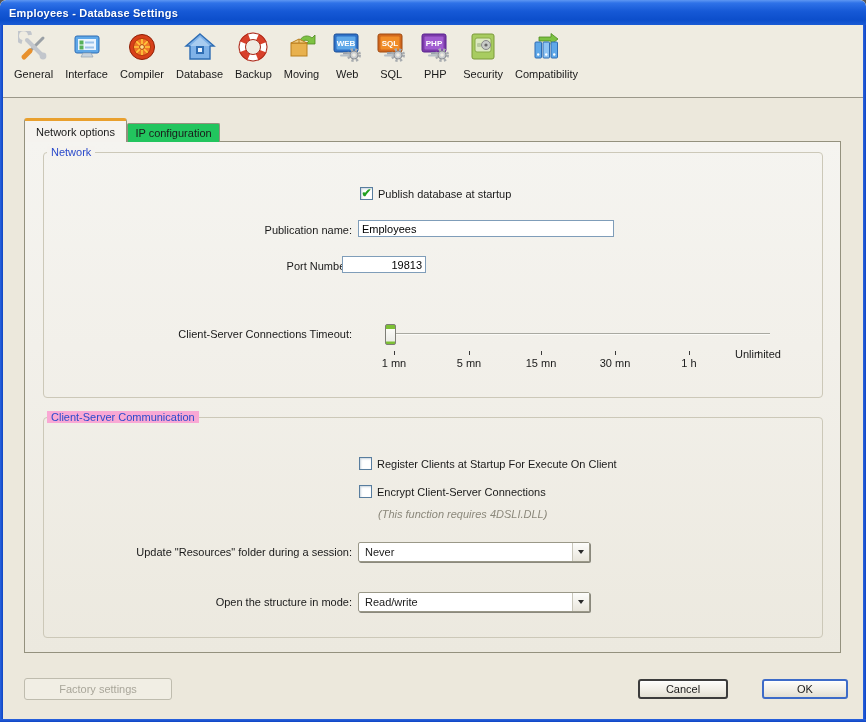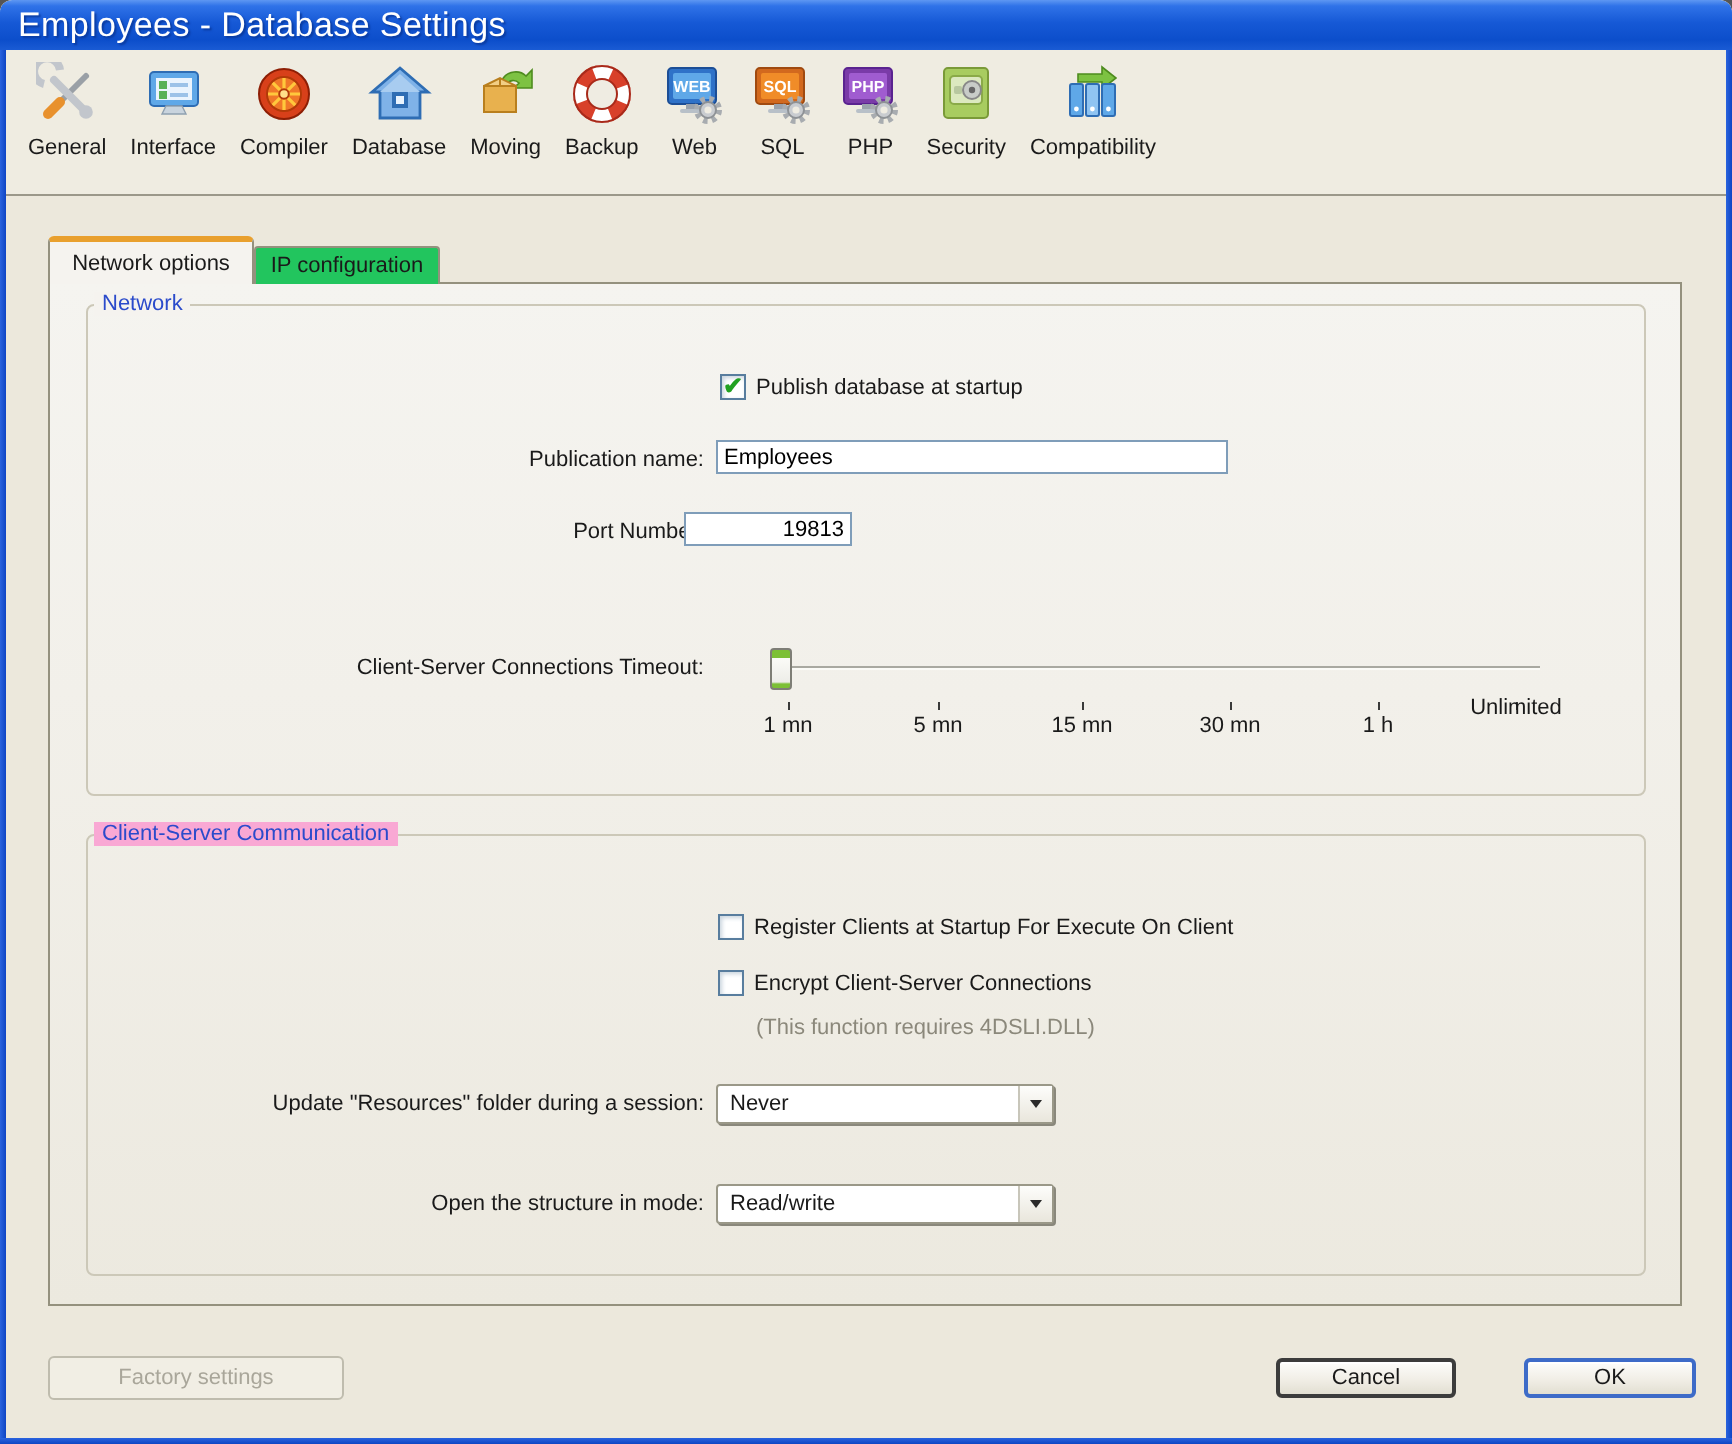--- a/index.html
+++ b/index.html
@@ -13,21 +13,21 @@
   .frame{position:absolute;background:linear-gradient(90deg,#2A63DE,#0E45C4);z-index:50;}
   .frame.left{left:0;top:22px;bottom:0;width:3px;}
   .frame.right{right:0;top:22px;bottom:0;width:3px;}
   .frame.bottom{left:0;right:0;bottom:0;height:3px;background:linear-gradient(180deg,#2A63DE,#0E45C4);}
   
   .titlebar{
     position:absolute;left:0;top:0;right:0;height:25px;z-index:60;
     background:linear-gradient(180deg,#5E97F2 0%,#2F72E8 12%,#1659D6 45%,#0C4ECB 80%,#1A5BD4 100%);
     border-radius:6px 6px 0 0;display:flex;align-items:center;
   }
-  .titlebar .title{color:#fff;font-weight:normal;font-size:17px;padding-left:9px;text-shadow:1px 1px 1px #0A3BA0;letter-spacing:.2px;}
+  .titlebar .title{color:#fff;font-weight:bold;font-size:11px;padding-left:9px;text-shadow:1px 1px 1px #0A3BA0;letter-spacing:.2px;}
   
   .toolbar{
     position:absolute;left:3px;right:3px;top:25px;height:73px;background:#EFECE1;
     border-bottom:1px solid #9B988A;display:flex;align-items:stretch;padding-left:5px;z-index:10;
   }
   .tbtn{display:flex;flex-direction:column;align-items:center;justify-content:flex-start;padding:6px 6px 0 6px;cursor:default;}
   .tbtn .tlabel{margin-top:5px;white-space:nowrap;}
   .tbtn.sel{background:#C7C5C0;border-left:1px solid #A5A39C;border-right:1px solid #A5A39C;}
   .ticon{width:32px;height:32px;display:block;}
   
@@ -62,23 +62,23 @@
   .cb .check{color:#21A121;font-size:12px;font-weight:bold;line-height:1;margin-top:-2px;}
   
   .txt{position:absolute;z-index:9;height:17px;border:1px solid #7F9DB9;background:#fff;
        font-family:"Liberation Sans",sans-serif;font-size:11px;padding:0 3px;margin:0;}
   
   .track{position:absolute;z-index:8;height:2px;background:#A9A9A1;border-bottom:1px solid #FBFBF7;}
   .thumb{position:absolute;z-index:9;width:11px;height:21px;border:1px solid #7E7E76;border-radius:2px;
          background:linear-gradient(180deg,#7CC035 0,#7CC035 4px,#FBFBF7 4px,#EDEDE8 16px,#7CC035 17px);}
   .tick{position:absolute;z-index:8;width:1px;height:4px;background:#3A3A3A;}
   .ticklabel{position:absolute;z-index:8;width:80px;text-align:center;white-space:nowrap;}
-  .note{color:#8B887B;}
-  
-  .combo{position:absolute;z-index:9;height:20px;width:169px;background:#fff;border:1px solid #9A9888;
+  .note{color:#8B887B;font-style:italic;}
+  
+  .combo{position:absolute;z-index:9;height:20px;width:232px;background:#fff;border:1px solid #9A9888;
          border-radius:2px;box-shadow:1px 1px 0 #8A887C;display:flex;align-items:center;cursor:default;}
   .combo .cval{flex:1;padding-left:6px;}
   .combo .cbtn{width:17px;align-self:stretch;border-left:1px solid #C8C6BA;background:linear-gradient(180deg,#FDFDFB,#E9E6DC);
                display:flex;align-items:center;justify-content:center;}
   .combo .arr{width:0;height:0;border-left:3.5px solid transparent;border-right:3.5px solid transparent;border-top:4px solid #2A2A2A;}
   
   .btn{position:absolute;z-index:9;display:flex;align-items:center;justify-content:center;
        background:linear-gradient(180deg,#FDFDFB 0%,#F1EEE6 55%,#E2DFD2 100%);border-radius:3px;cursor:default;}
   .btn.disabled{left:24px;top:678px;width:148px;height:22px;background:#F1EEE4;border:1px solid #BFBCAE;color:#A9A69A;}
   .btn.cancel{left:638px;top:679px;width:90px;height:20px;border:2px solid #3C3C3C;box-shadow:inset 0 1px 0 #fff;}
@@ -139,37 +139,37 @@
         <path d="M16 3 L30 15 H26 V28 H6 V15 H2 Z" fill="#7FB2E8" stroke="#2E6DB4" stroke-width="1.4"></path>
         <path d="M16 6 L26 15 H6 Z" fill="#A8CCF0"></path>
         <rect x="12" y="15" width="8" height="8" fill="#2E6DB4"></rect>
         <rect x="14" y="17" width="4" height="4" fill="#EAF4FE"></rect>
       </svg>
       <span class="tlabel">Database</span>
     </div>
 
     <div class="tbtn">
       <svg class="ticon" viewBox="0 0 32 32">
+        <circle cx="16" cy="16" r="11" fill="none" stroke="#D8402A" stroke-width="7"></circle>
+        <circle cx="16" cy="16" r="11" fill="none" stroke="#FFFFFF" stroke-width="7" stroke-dasharray="8.64 8.64" stroke-dashoffset="4.32"></circle>
+        <circle cx="16" cy="16" r="14" fill="none" stroke="#A82A1A" stroke-width="1"></circle>
+        <circle cx="16" cy="16" r="7.5" fill="#EFECE2" stroke="#A82A1A"></circle>
+      </svg>
+      <span class="tlabel">Backup</span>
+    </div>
+
+    <div class="tbtn">
+      <svg class="ticon" viewBox="0 0 32 32">
         <path d="M14 9 c3 -5 9 -5 12 -2 l3 -3 v9 h-9 l2.5 -2.5 c-2 -2 -5 -1.5 -6.5 1 z" fill="#7DC242" stroke="#4E8C1E" stroke-width=".8"></path>
         <rect x="5" y="12" width="16" height="13" fill="#E8B14E" stroke="#B97F1E"></rect>
         <path d="M5 12 L13 8 L21 12" fill="#F2CE85" stroke="#B97F1E"></path>
         <path d="M13 8 V12" stroke="#B97F1E"></path>
         <path d="M5 12 H21" stroke="#B97F1E"></path>
       </svg>
       <span class="tlabel">Moving</span>
-    </div>
-
-    <div class="tbtn">
-      <svg class="ticon" viewBox="0 0 32 32">
-        <circle cx="16" cy="16" r="11" fill="none" stroke="#D8402A" stroke-width="7"></circle>
-        <circle cx="16" cy="16" r="11" fill="none" stroke="#FFFFFF" stroke-width="7" stroke-dasharray="8.64 8.64" stroke-dashoffset="4.32"></circle>
-        <circle cx="16" cy="16" r="14" fill="none" stroke="#A82A1A" stroke-width="1"></circle>
-        <circle cx="16" cy="16" r="7.5" fill="#EFECE2" stroke="#A82A1A"></circle>
-      </svg>
-      <span class="tlabel">Backup</span>
     </div>
 
 
     <div class="tbtn">
       <svg class="ticon" viewBox="0 0 32 32">
         <rect x="3" y="3" width="24" height="18" rx="2" fill="#2F72C8" stroke="#1C4E96"></rect>
         <rect x="5.5" y="5.5" width="19" height="13" rx="1" fill="#5FA8E8"></rect>
         <text x="15" y="15" font-size="8" font-weight="bold" fill="#FFFFFF" text-anchor="middle" font-family="Liberation Sans,sans-serif">WEB</text>
         <rect x="12" y="21" width="6" height="2.5" fill="#9AA2AC"></rect>
         <rect x="9" y="23.5" width="12" height="2" rx="1" fill="#B8C0C8"></rect>

